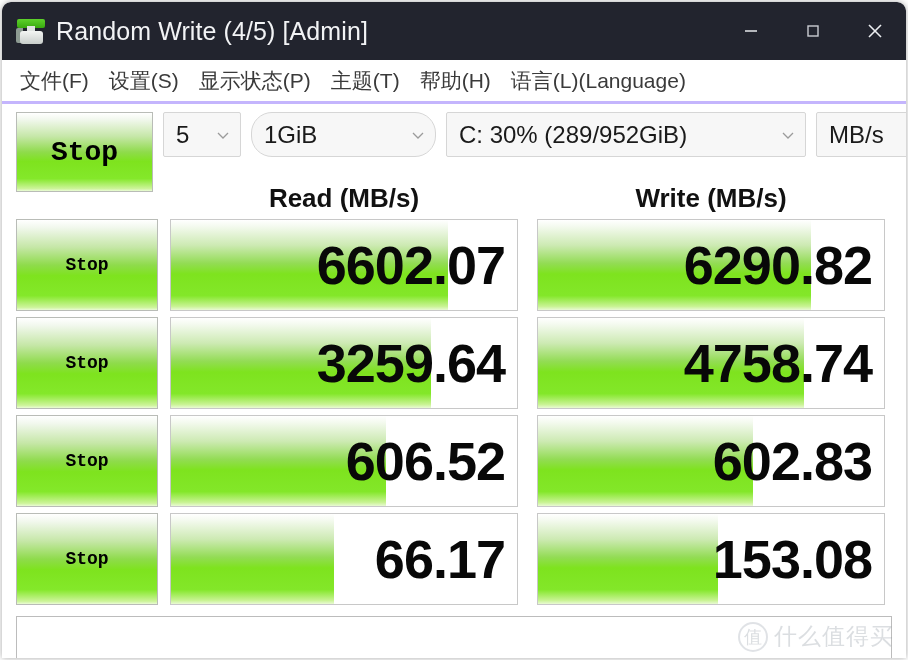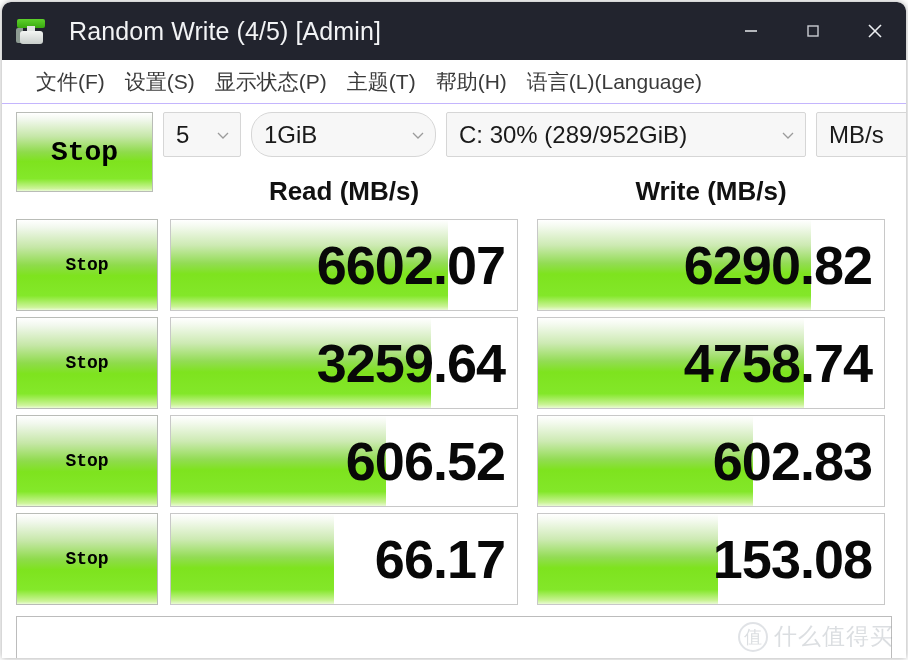--- a/index.html
+++ b/index.html
@@ -36,21 +36,20 @@
 
   
   #titlebar {
     position: relative;
     height: 58px;
     background: #22242e;
     border-radius: 8px 8px 0 0;
     display: flex;
     align-items: center;
     padding-left: 12px;
-    gap: 13px;
   }
 
   #app-icon {
     width: 34px;
     height: 34px;
     position: relative;
     flex: 0 0 auto;
     margin-right: 8px;
   }
   #app-icon .disk-top {
@@ -102,24 +101,24 @@
     align-items: center;
     justify-content: center;
     cursor: default;
   }
   .win-btn svg { display: block; }
 
   
   #menubar {
     height: 44px;
     background: #ffffff;
-    border-bottom: 1px solid #c4b5fd;
-    display: flex;
-    align-items: center;
-    padding-left: 24px;
+    border-bottom: 3px solid #c4b5fd;
+    display: flex;
+    align-items: center;
+    padding-left: 8px;
   }
   .menu-item {
     font-size: 21px;
     color: #3a3a3a;
     padding: 2px 10px;
     white-space: nowrap;
     cursor: default;
     font-family: "Liberation Sans", "DejaVu Sans", sans-serif;
   }
 
@@ -197,21 +196,21 @@
   #combo-count  { width: 78px; }
   #combo-size   { width: 185px; border-radius: 21px; }
   #combo-drive  { width: 360px; }
   #combo-unit   { width: 128px; }
 
   
   #col-headers {
     display: flex;
     margin-top: 2px;
     height: 38px;
-    align-items: flex-start;
+    align-items: flex-end;
   }
   .hdr-spacer { width: 147px; flex: 0 0 auto; }
   .col-hdr {
     flex: 1 1 0;
     text-align: center;
     font-size: 26px;
     font-weight: bold;
     color: #111111;
     font-family: "Liberation Sans", sans-serif;
   }

